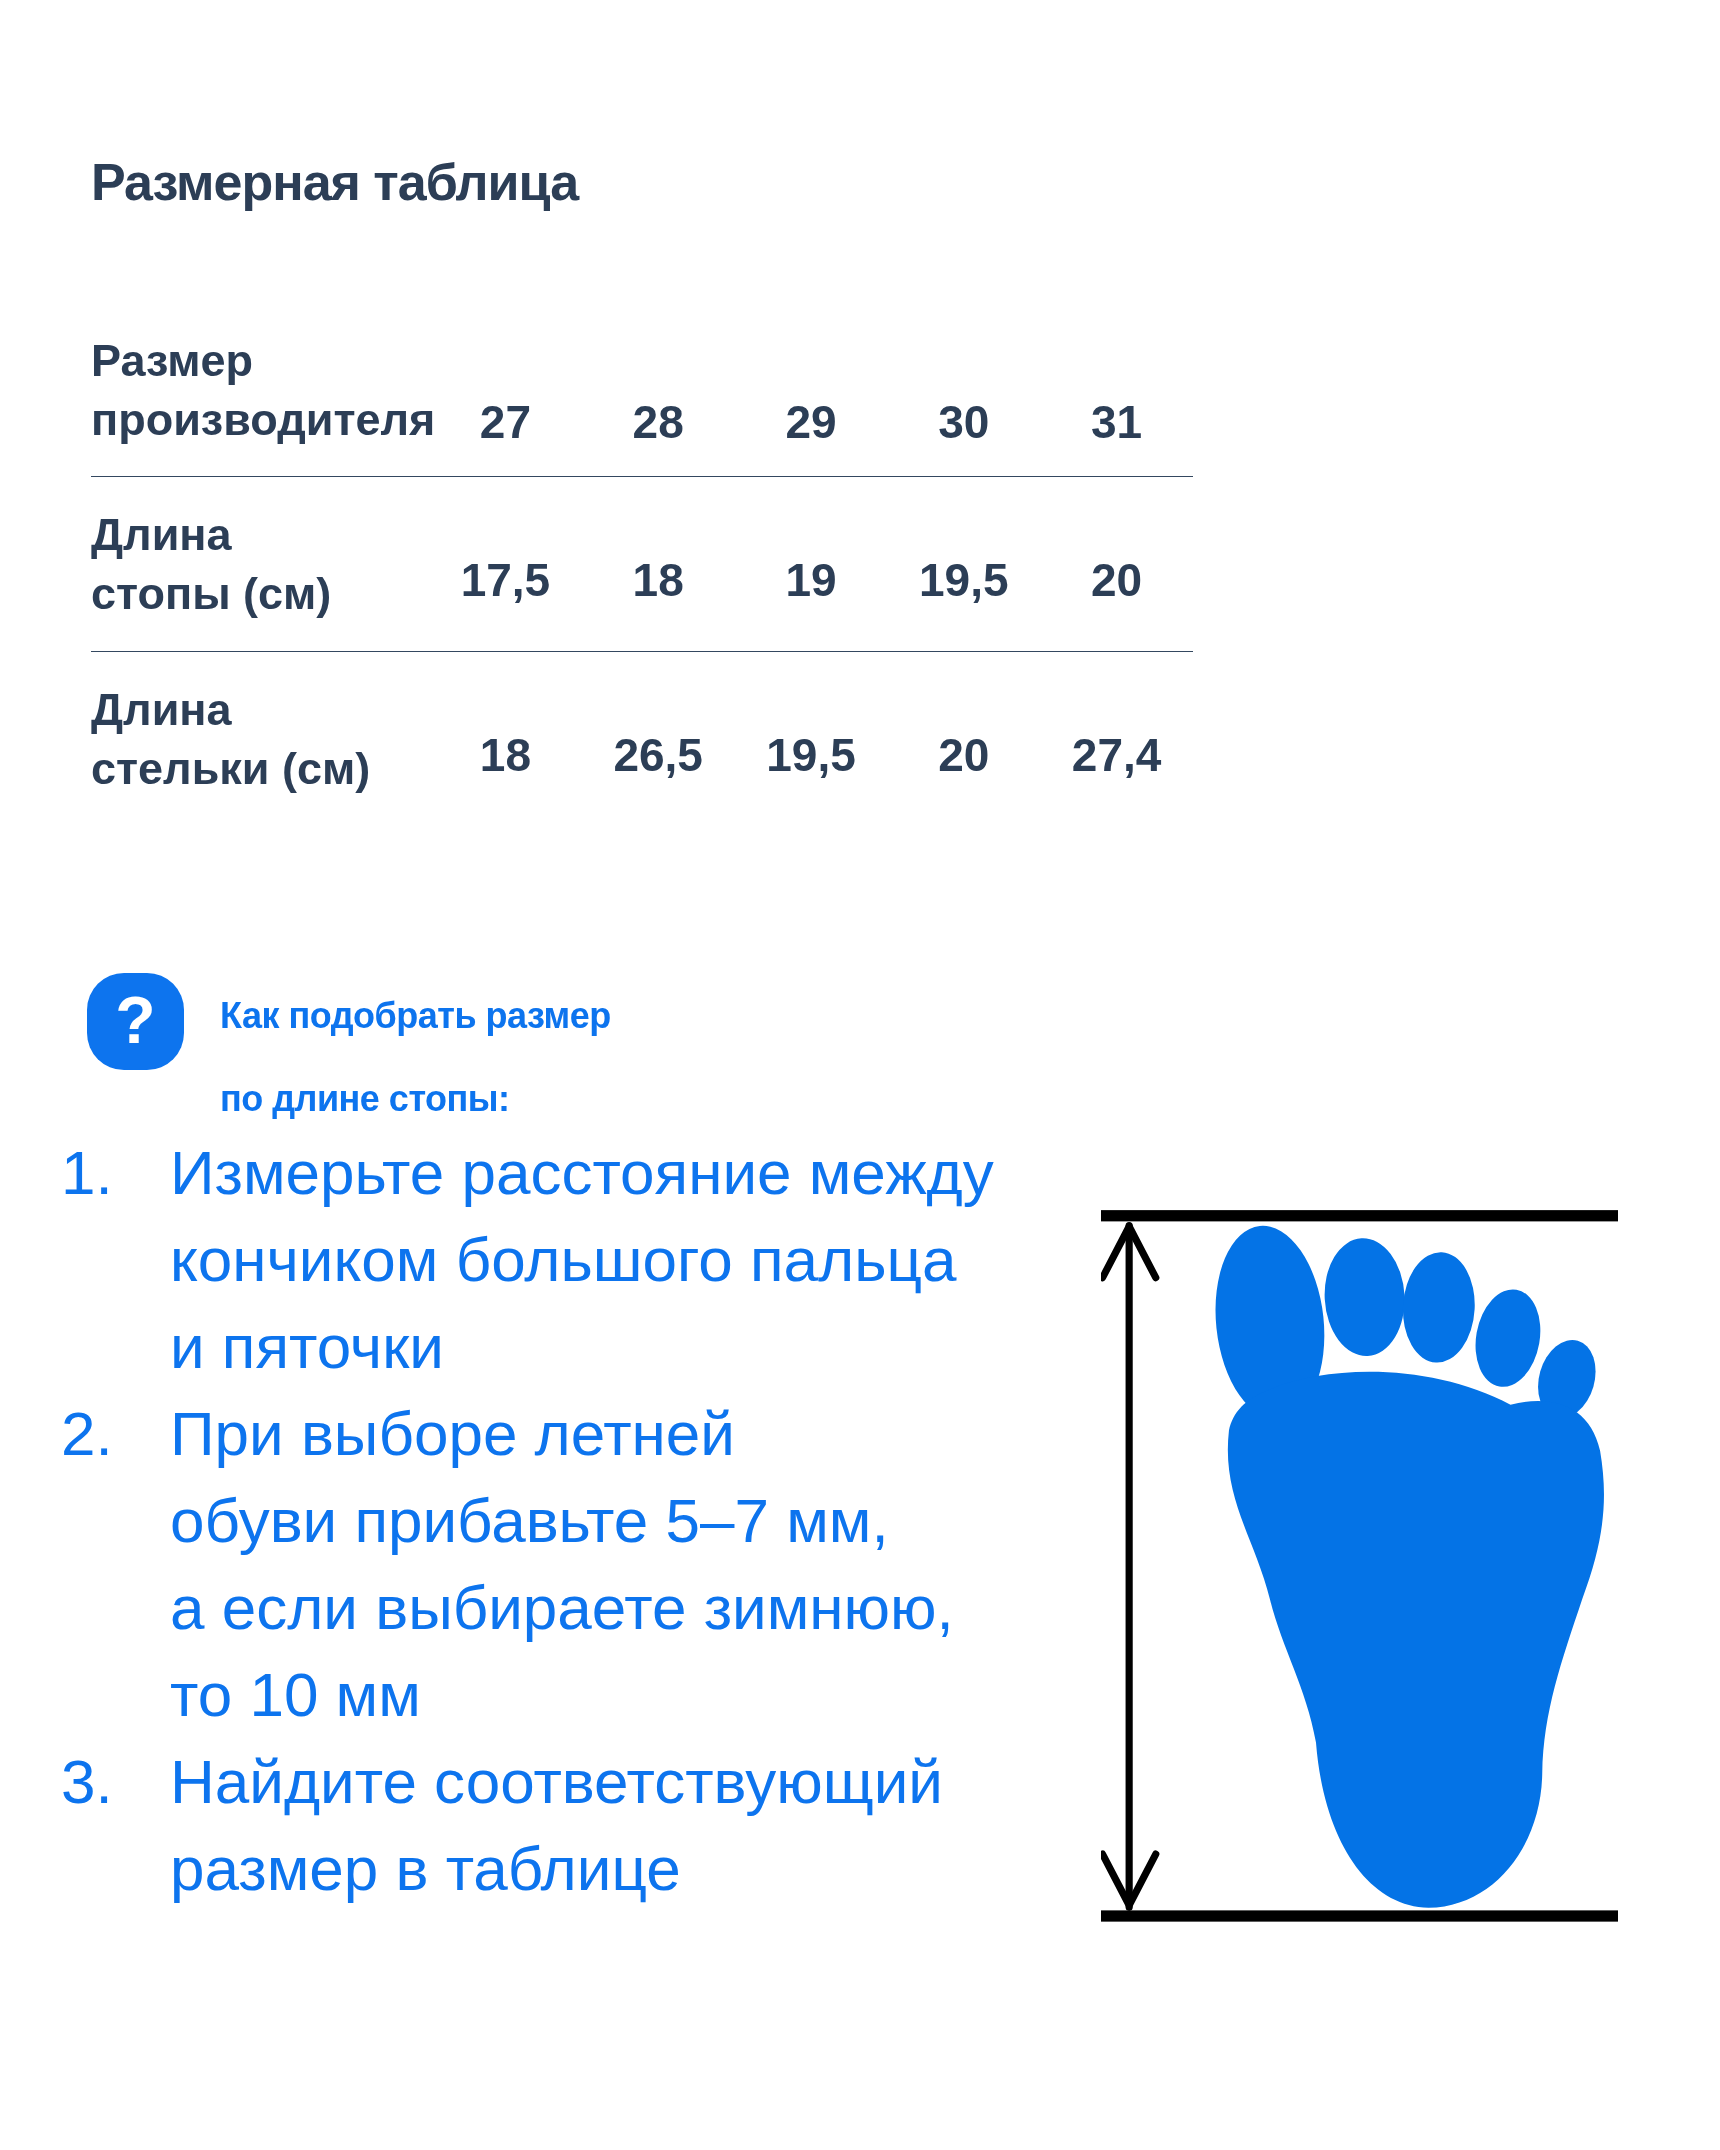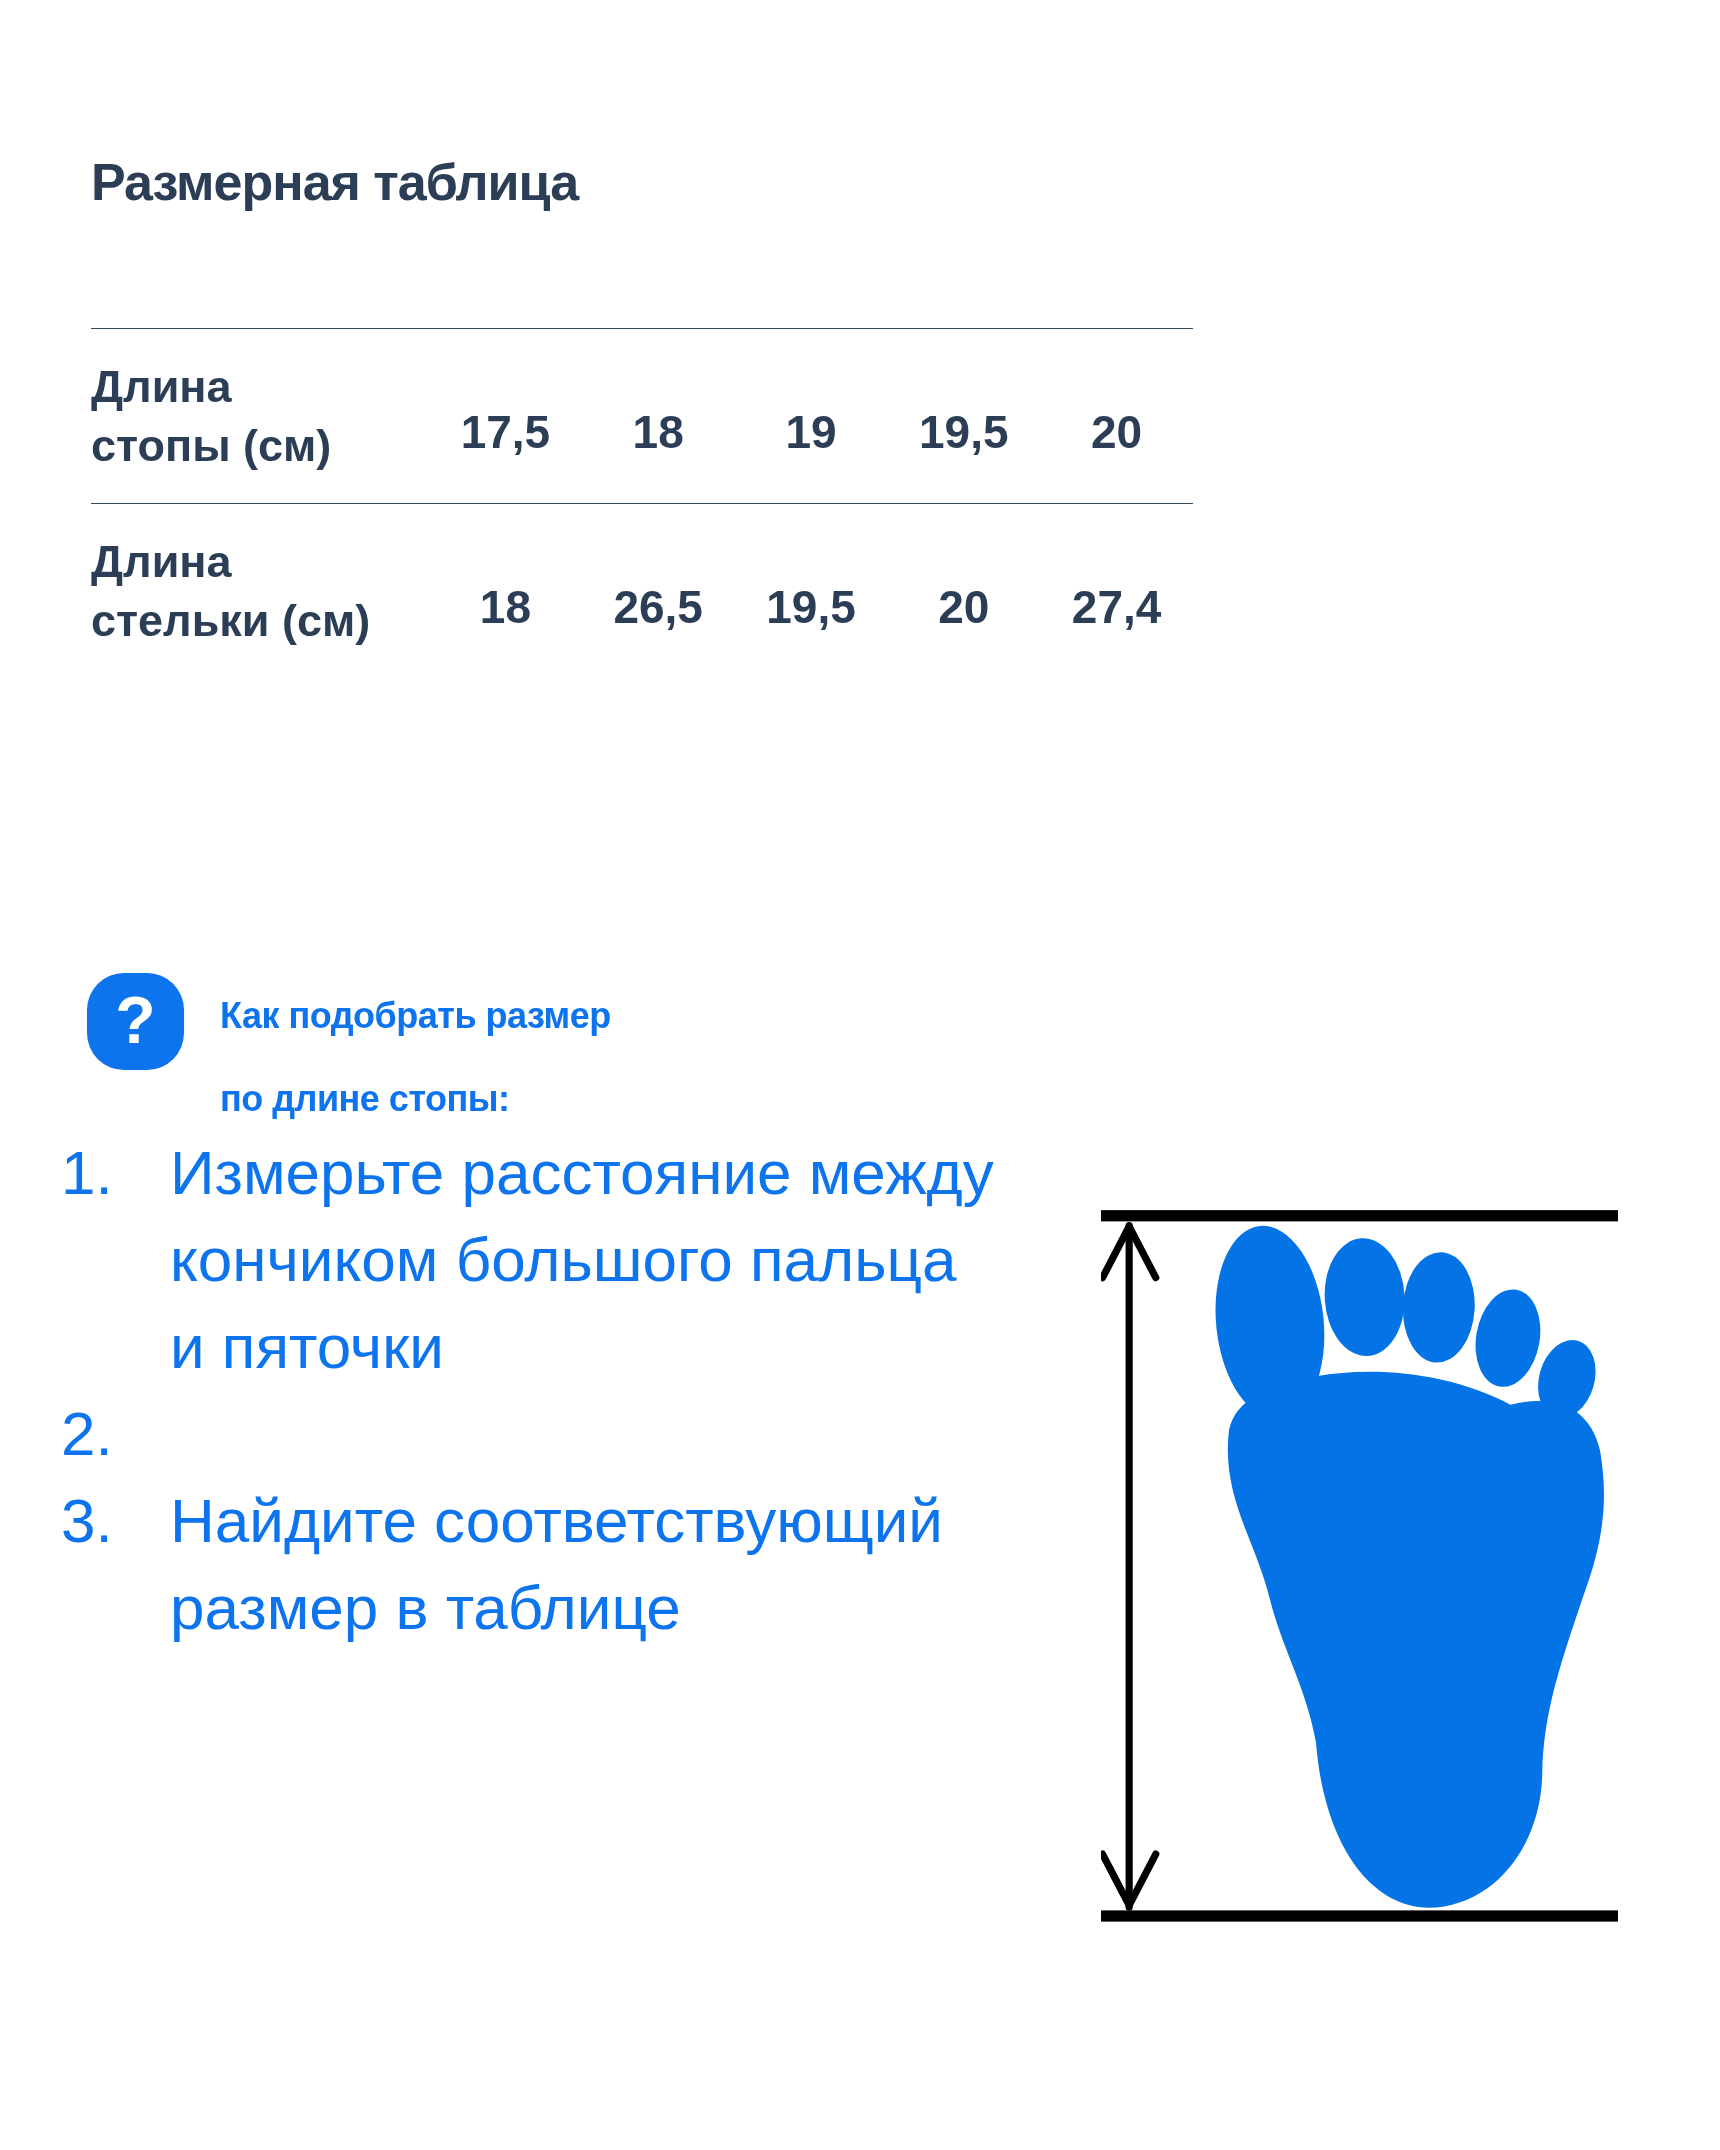--- a/index.html
+++ b/index.html
@@ -68,20 +68,29 @@
   .foot-diagram{
     position:absolute;left:1101px;top:1210px;width:517px;height:722px;
   }
 </style>
 </head>
 <body>
 
 <h1 class="page-title">Размерная таблица</h1>
 
 <div class="size-table">
+  <div class="t-row row-h">
+    <div class="lbl">Размер
+производителя</div>
+    <div class="val">27</div>
+    <div class="val">28</div>
+    <div class="val">29</div>
+    <div class="val">30</div>
+    <div class="val">31</div>
+  </div>
   <hr class="t-divider">
   <div class="t-row row-d">
     <div class="lbl">Длина
 стопы (см)</div>
     <div class="val">17,5</div>
     <div class="val">18</div>
     <div class="val">19</div>
     <div class="val">19,5</div>
     <div class="val">20</div>
   </div>
@@ -106,20 +115,24 @@
 
 <div class="steps">
   <div class="step">
     <div class="num">1.</div>
     <div class="txt">Измерьте расстояние между
 кончиком большого пальца
 и пяточки</div>
   </div>
   <div class="step">
     <div class="num">2.</div>
+    <div class="txt">При выборе летней
+обуви прибавьте 5–7 мм,
+а если выбираете зимнюю,
+то 10 мм</div>
   </div>
   <div class="step">
     <div class="num">3.</div>
     <div class="txt">Найдите соответствующий
 размер в таблице</div>
   </div>
 </div>
 
 <div class="foot-diagram">
   <svg width="517" height="722" viewBox="0 0 1010 1410" xmlns="http://www.w3.org/2000/svg">

